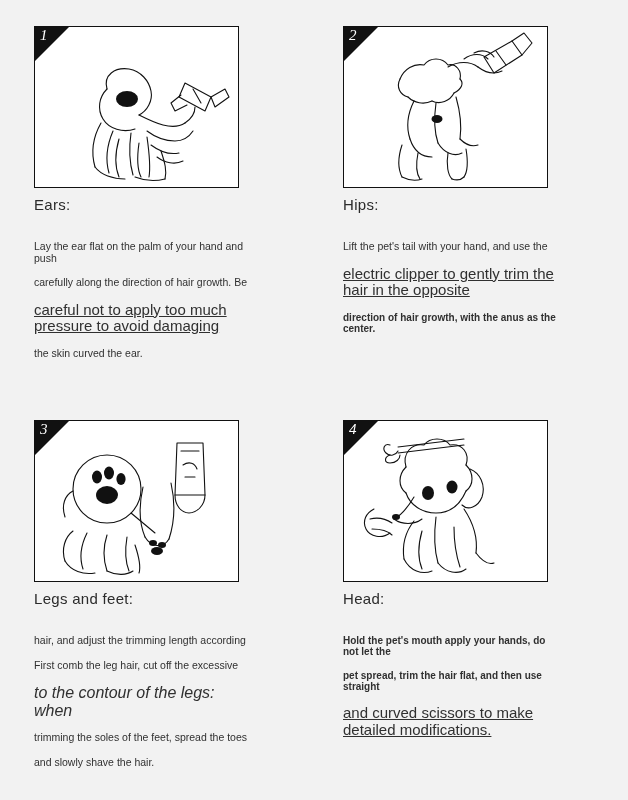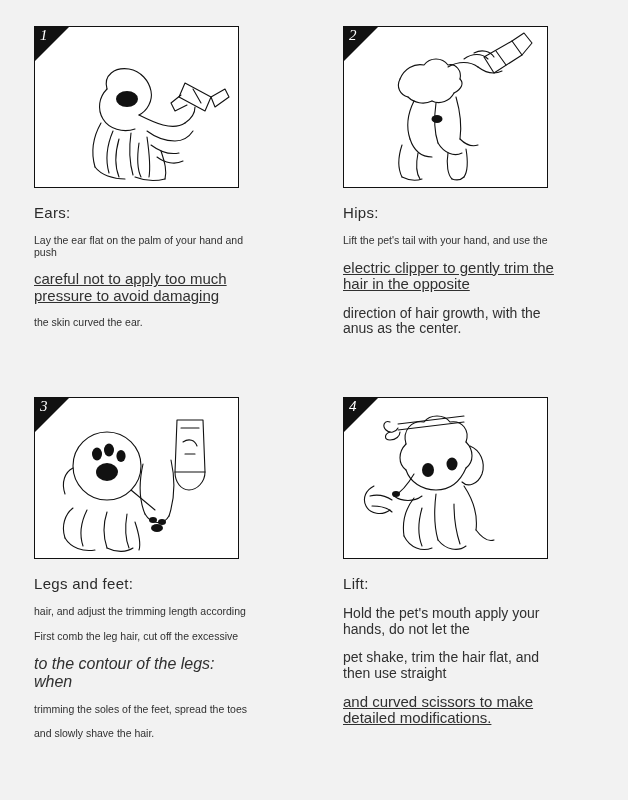--- a/index.html
+++ b/index.html
@@ -56,37 +56,37 @@
     top: 1px;
     left: 5px;
     color: #ffffff;
     font-size: 15px;
     font-family: "Liberation Serif", serif;
     font-style: italic;
     z-index: 4;
     line-height: 1;
   }
   .caption-title {
-    margin-top: 16px;
+    margin-top: 8px;
     font-size: 15px;
     color: #2b2b2b;
     letter-spacing: .3px;
     font-family: "Liberation Sans", sans-serif;
   }
   .caption-body {
-    margin-top: 14px;
+    margin-top: 28px;
     width: 215px;
   }
   .caption-body p {
     margin: 0 0 13px 0;
     color: #303030;
     line-height: 1.1;
   }
   .l1 { font-size: 10.5px; }
-  .l2 { font-size: 14px; }
+  .l2 { font-size: 10px; font-weight: bold; }
   .l3 { font-size: 15px; text-decoration: underline; }
   .lbig { font-size: 16px; font-style: italic; }
   svg { display: block; }
 </style>
 </head>
 <body>
 
 <div class="page">
   <div class="grid">
 
@@ -121,20 +121,21 @@
             <path d="M100 150 C110 154 122 154 130 152"></path>
 
             <path d="M84 112 C80 126 80 140 84 150"></path>
             <path d="M104 116 C102 130 102 142 106 150"></path>
           </g>
         </svg>
       </div>
       <div class="caption-title">Ears:</div>
       <div class="caption-body">
         <p class="l1">Lay the ear flat on the palm of your hand and push</p>
+        <p class="l1">carefully along the direction of hair growth. Be</p>
         <p class="l3">careful not to apply too much pressure to avoid damaging</p>
         <p class="l1">the skin curved the ear.</p>
       </div>
     </div>
 
     <div class="cell">
       <div class="figure">
         <div class="badge"></div>
         <div class="badge-num">2</div>
         <svg width="205" height="162" viewBox="0 0 205 162">
@@ -266,22 +267,22 @@
             <path d="M92 96 C90 112 90 128 94 142"></path>
             <path d="M120 88 C128 100 134 116 132 132"></path>
             <path d="M60 138 C66 150 78 154 88 150"></path>
             <path d="M94 142 C102 152 114 154 122 148"></path>
             <path d="M132 132 C138 140 144 144 150 142"></path>
             <path d="M110 106 C110 120 112 134 116 146"></path>
             <path d="M78 110 C74 124 74 138 78 148"></path>
           </g>
         </svg>
       </div>
-      <div class="caption-title">Lift:</div>
+      <div class="caption-title">Head:</div>
       <div class="caption-body">
         <p class="l2">Hold the pet's mouth apply your hands, do not let the</p>
-        <p class="l2">pet shake, trim the hair flat, and then use straight</p>
+        <p class="l2">pet spread, trim the hair flat, and then use straight</p>
         <p class="l3">and curved scissors to make detailed modifications.</p>
       </div>
     </div>
 
   </div>
 </div>
 
 </body></html>

